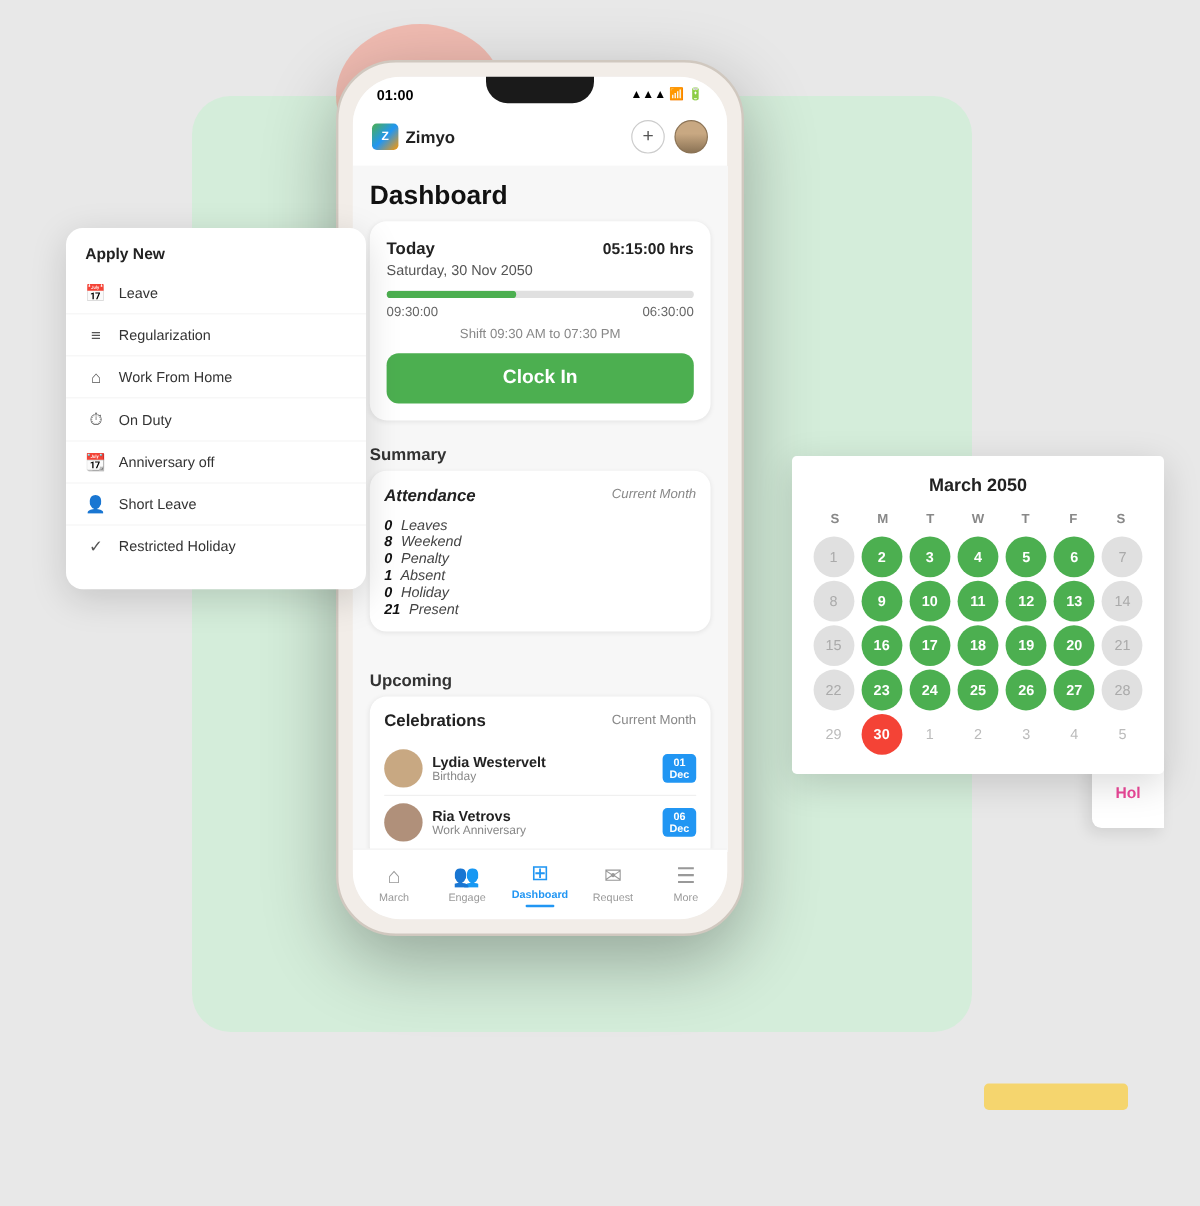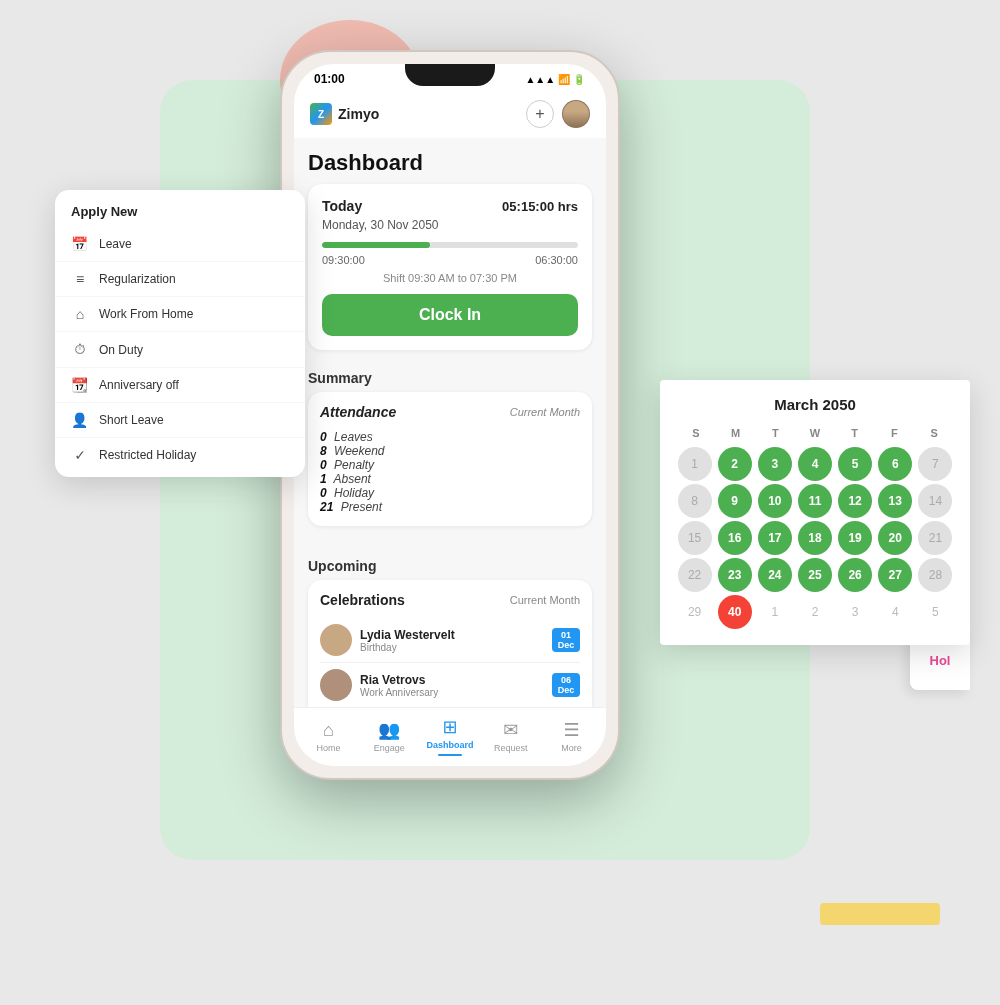--- a/index.html
+++ b/index.html
@@ -312,21 +312,21 @@
 
     
     .apply-panel {
       position: absolute;
       top: 190px;
       left: 55px;
       width: 250px;
       background: #fff;
       border-radius: 14px;
       box-shadow: 0 8px 30px rgba(0,0,0,0.15);
-      padding: 14px 0 5px;
+      padding: 14px 0 19px;
       z-index: 20;
     }
     .apply-title {
       font-size: 13px;
       font-weight: 700;
       color: #222;
       padding: 0 16px 8px;
     }
     .apply-item {
       display: flex;
@@ -447,21 +447,21 @@
     </div>
 
     <div class="scroll-content">
       <div class="page-title">Dashboard</div>
 
       <div class="today-card">
         <div class="today-header">
           <span class="today-label">Today</span>
           <span class="today-time">05:15:00 hrs</span>
         </div>
-        <div class="today-date">Monday, 30 Nov 2050</div>
+        <div class="today-date">Saturday, 30 Nov 2050</div>
         <div class="progress-bar">
           <div class="progress-fill" style="width:42%"></div>
         </div>
         <div class="time-range">
           <span>09:30:00</span>
           <span>06:30:00</span>
         </div>
         <div class="shift-text">Shift 09:30 AM to 07:30 PM</div>
         <button class="clock-btn">Clock In</button>
       </div>
@@ -527,21 +527,21 @@
             <div>06</div>
             <div>Dec</div>
           </div>
         </div>
       </div>
     </div>
 
     <div class="bottom-nav">
       <div class="nav-item">
         <span class="nav-icon">⌂</span>
-        <span class="nav-label">Home</span>
+        <span class="nav-label">March</span>
       </div>
       <div class="nav-item">
         <span class="nav-icon">👥</span>
         <span class="nav-label">Engage</span>
       </div>
       <div class="nav-item">
         <span class="nav-icon active">⊞</span>
         <span class="nav-label active">Dashboard</span>
         <div class="nav-underline"></div>
       </div>
@@ -624,21 +624,21 @@
       <div class="cal-cell green">20</div>
       <div class="cal-cell gray">21</div>
       <div class="cal-cell gray">22</div>
       <div class="cal-cell green">23</div>
       <div class="cal-cell green">24</div>
       <div class="cal-cell green">25</div>
       <div class="cal-cell green">26</div>
       <div class="cal-cell green">27</div>
       <div class="cal-cell gray">28</div>
       <div class="cal-cell outside">29</div>
-      <div class="cal-cell red">40</div>
+      <div class="cal-cell red">30</div>
       <div class="cal-cell outside">1</div>
       <div class="cal-cell outside">2</div>
       <div class="cal-cell outside">3</div>
       <div class="cal-cell outside">4</div>
       <div class="cal-cell outside">5</div>
     </div>
 </div>
 
 <div class="hol-card">Hol</div>
 

